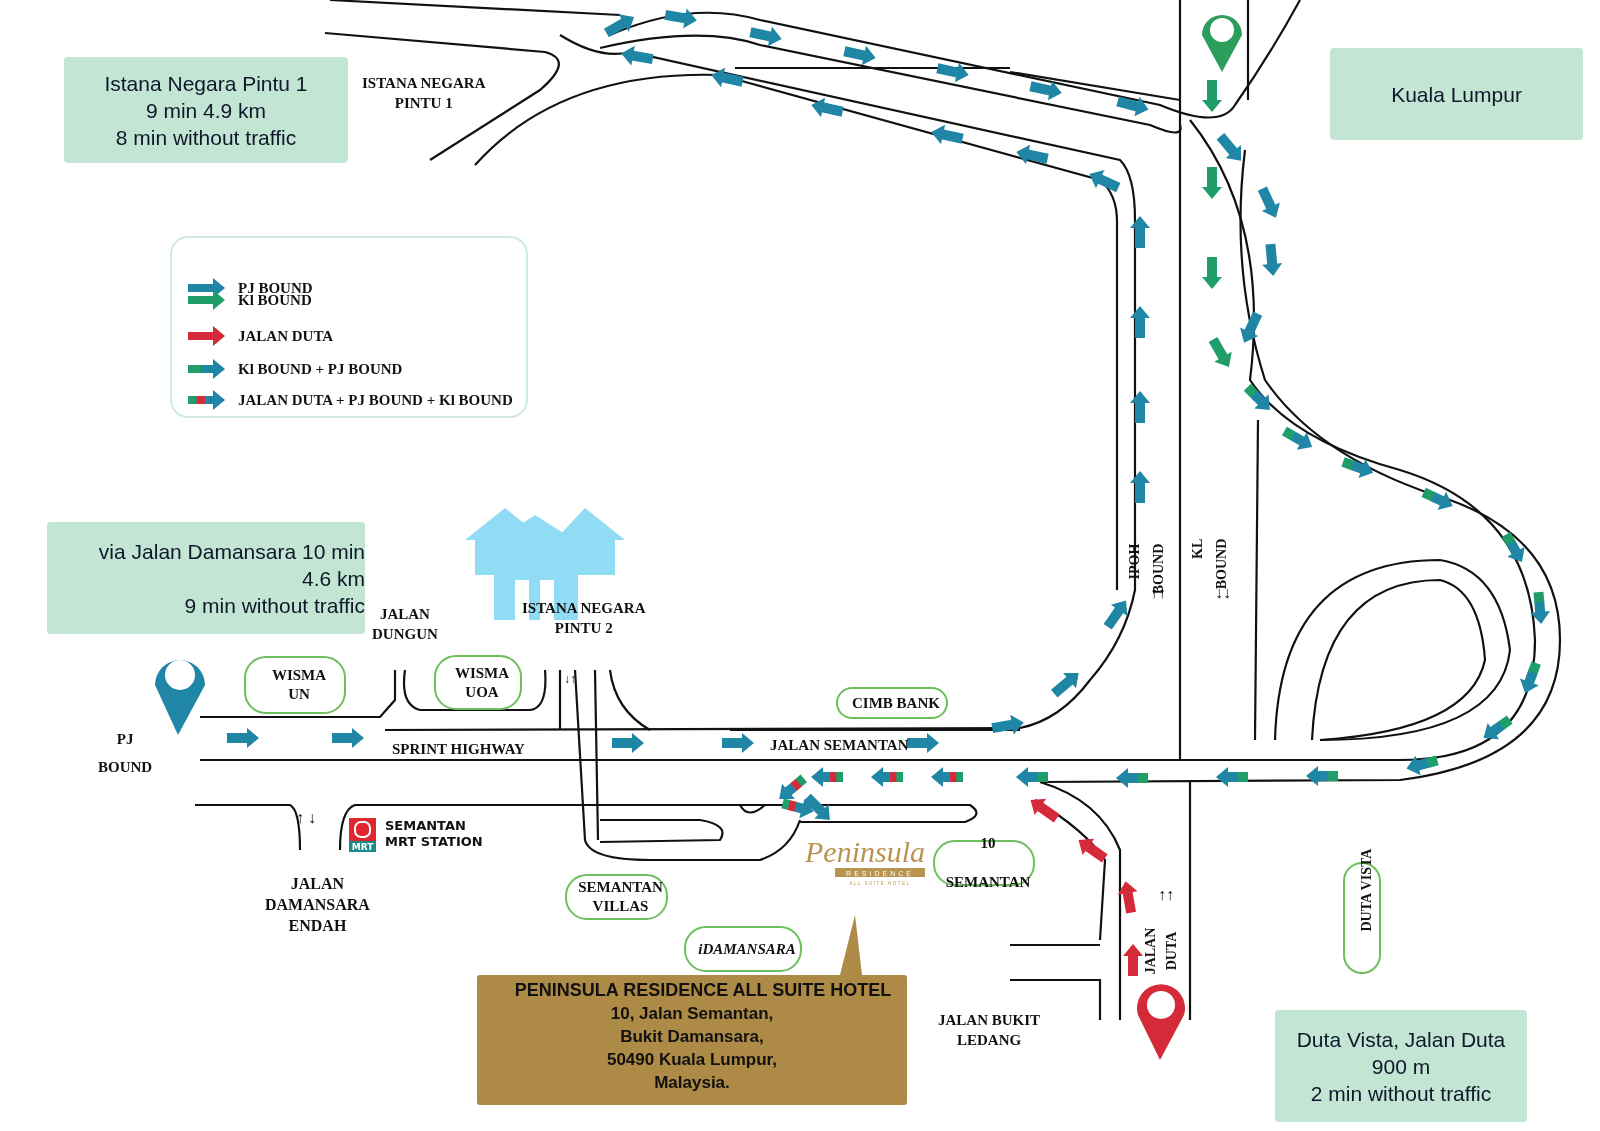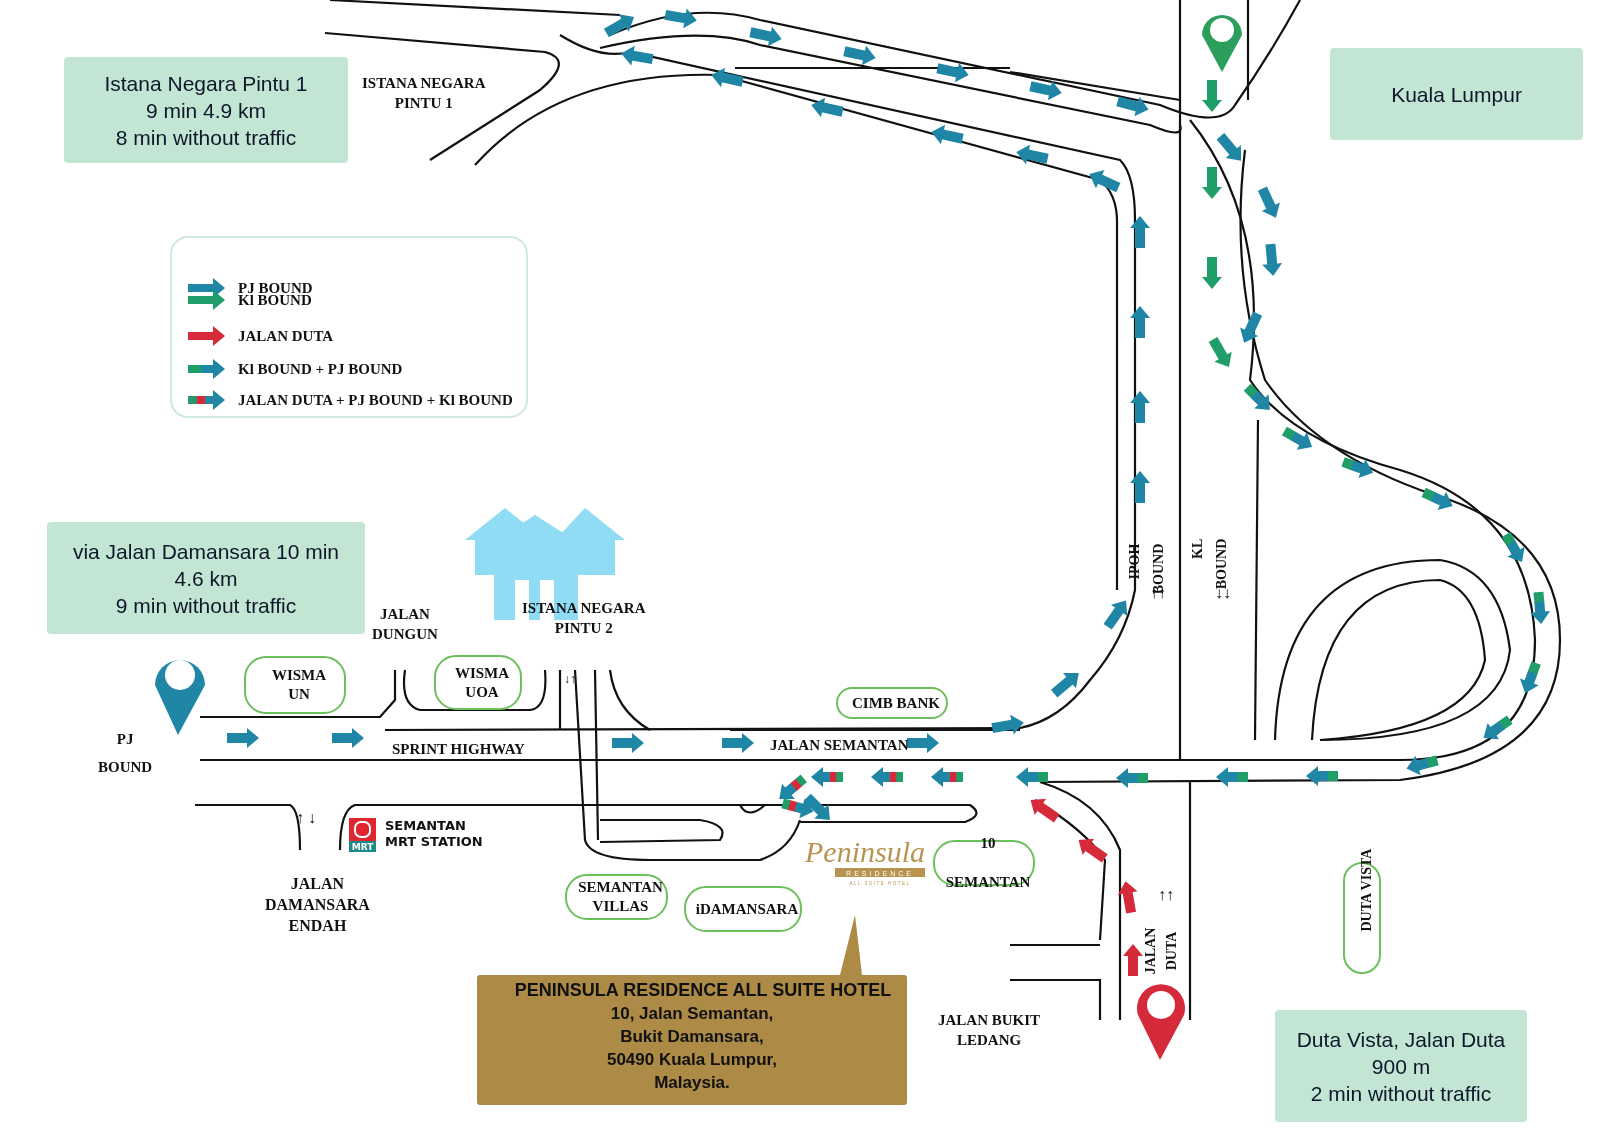--- a/index.html
+++ b/index.html
@@ -345,21 +345,21 @@
 </svg>
 
 <div class="info-box" style="left:64px;top:57px;width:284px;height:106px;">
   <div>Istana Negara Pintu 1</div>
   <div>9 min 4.9 km</div>
   <div>8 min without traffic</div>
 </div>
 <div class="info-box" style="left:1330px;top:48px;width:253px;height:92px;">
   <div>Kuala Lumpur</div>
 </div>
-<div class="info-box" style="left:47px;top:522px;width:318px;height:112px;">
+<div class="info-box" style="left:47px;top:522px;width:318px;height:112px;text-align:right;">
   <div>via Jalan Damansara  10 min</div>
   <div>4.6 km</div>
   <div>9 min without traffic</div>
 </div>
 <div class="info-box" style="left:1275px;top:1010px;width:252px;height:112px;">
   <div>Duta Vista, Jalan Duta</div>
   <div>900 m</div>
   <div>2 min without traffic</div>
 </div>
 
@@ -455,21 +455,21 @@
   </div>
 <div class="pill" style="left:434px;top:655px;width:88px;height:55px;">
     <div>WISMA</div>
     <div>UOA</div>
   </div>
 <div class="pill" style="left:836px;top:687px;width:112px;height:32px;">CIMB BANK</div>
 <div class="pill" style="left:565px;top:874px;width:103px;height:46px;">
     <div>SEMANTAN</div>
     <div>VILLAS</div>
   </div>
-<div class="pill" style="left:684px;top:886px;width:118px;height:46px;">iDAMANSARA</div>
+<div class="pill" style="left:684px;top:926px;width:118px;height:46px;font-style:italic;">iDAMANSARA</div>
 <div class="pill" style="left:933px;top:840px;width:102px;height:46px;gap:20px;">
     <div>10</div>
     <div>SEMANTAN</div>
   </div>
 <div class="pill" style="left:1343px;top:862px;width:38px;height:112px;border-radius:19px;">
   <div class="vert" style="position:static;font-size:14px;">DUTA VISTA</div>
 </div>
 
 <svg class="mrt-icon" viewBox="0 0 27 34">
   <rect x="0" y="0" width="27" height="24" fill="#e0262f"></rect>

